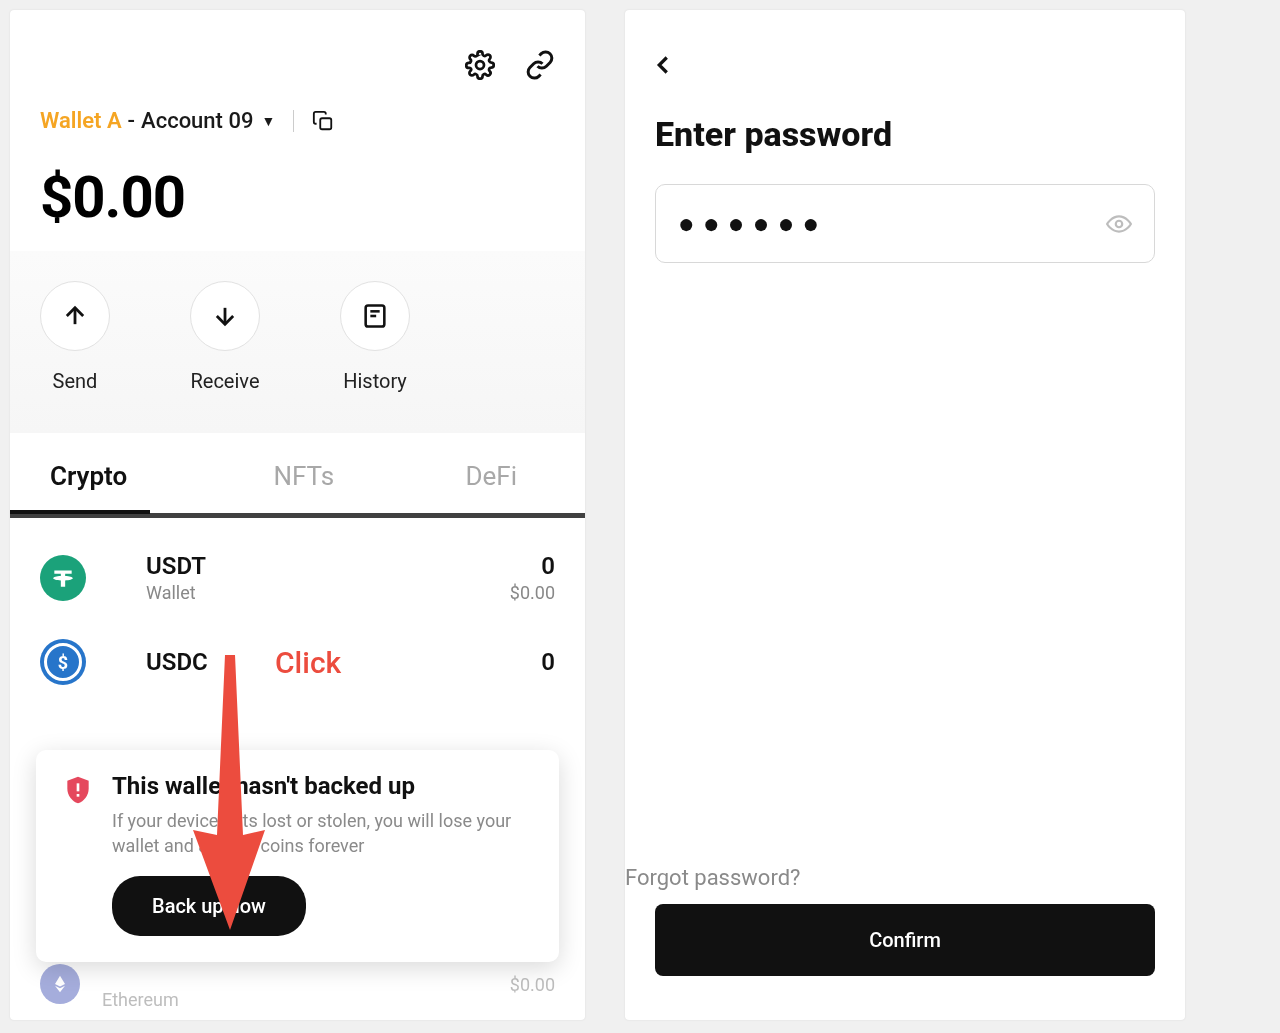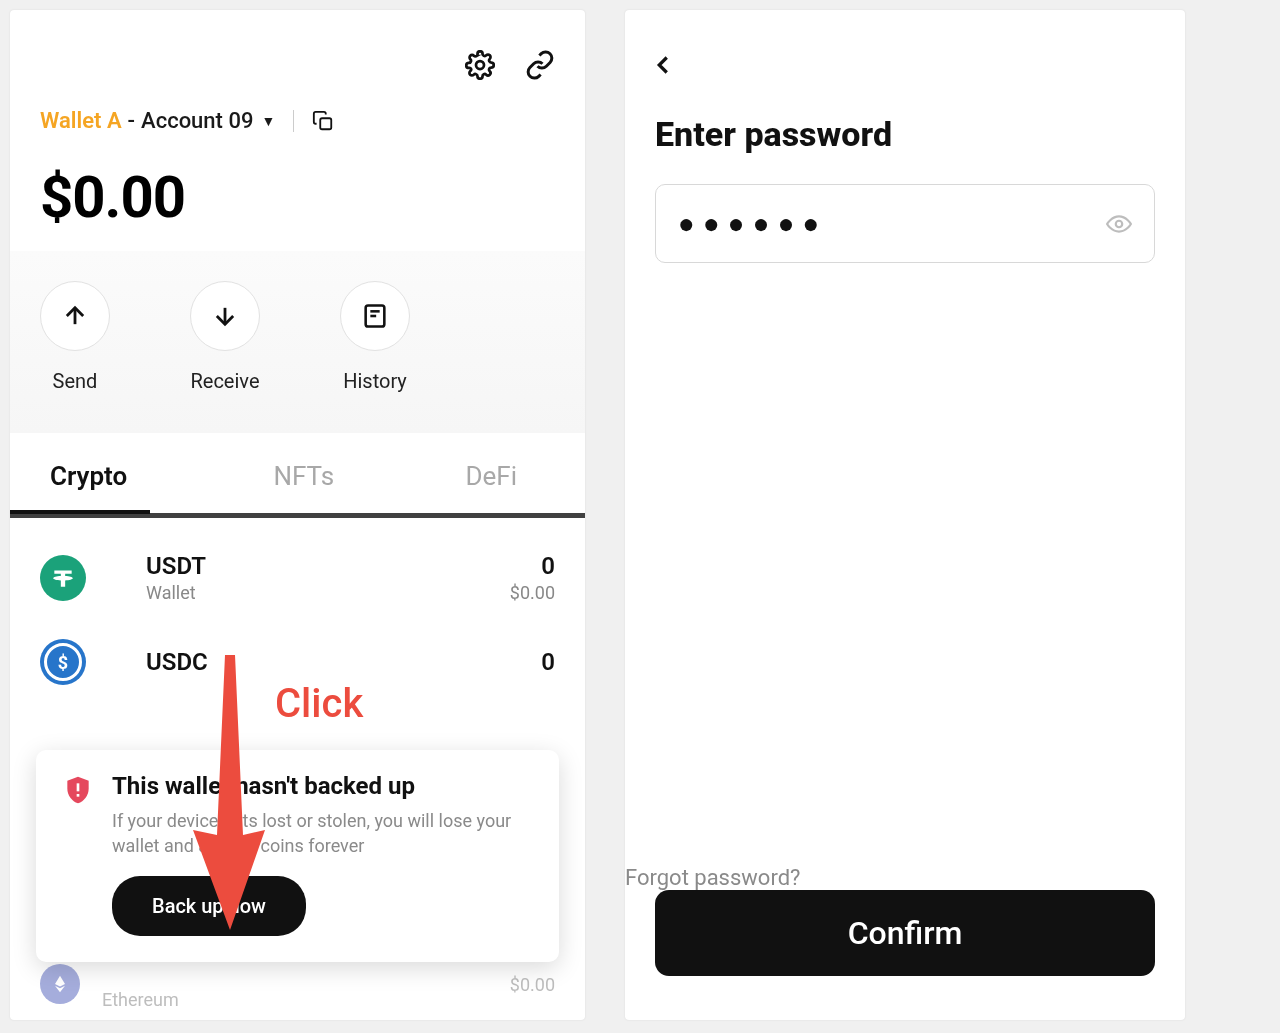--- a/index.html
+++ b/index.html
@@ -48,31 +48,31 @@
   .shield-ic { color: #e5485d; flex-shrink: 0; margin-top: 2px; }
   .backup-text { flex: 1; }
   .backup-title { font-size: 24px; font-weight: 700; color: #111; }
   .backup-desc { font-size: 18px; color: #8a8a8a; margin-top: 8px; line-height: 1.4; }
   .backup-btn { margin-top: 18px; background: #111; color: #fff; border: none; border-radius: 28px; padding: 18px 40px; font-size: 20px; font-weight: 500; cursor: pointer; }
 
   .faded-asset { position: absolute; left: 30px; right: 30px; bottom: 10px; display: flex; align-items: center; opacity: 0.55; }
   .faded-asset .asset-fiat { margin-left: auto; font-size: 18px; color: #888; }
   .faded-asset .asset-full { color: #888; font-size: 18px; margin-top: 32px; }
 
-  .annot-click { position: absolute; left: 265px; top: 670px; color: #ec4c3e; font-size: 40px; font-weight: 500; z-index: 30; pointer-events: none; }
+  .annot-click { position: absolute; left: 265px; top: 635px; color: #ec4c3e; font-size: 30px; font-weight: 500; z-index: 30; pointer-events: none; }
   .annot-arrow { position: absolute; left: 175px; top: 645px; z-index: 30; pointer-events: none; }
 
   
   .back-row { padding: 40px 30px 0 23px; }
   .title-right { font-size: 34px; font-weight: 800; padding: 34px 30px 30px 30px; color: #111; }
   .pw-field { margin: 0 30px; border: 1px solid #d8d8d8; border-radius: 10px; padding: 22px 22px; display: flex; align-items: center; }
   .pw-dots { flex: 1; font-size: 28px; letter-spacing: 8px; color: #111; font-weight: 900; }
   .eye-ic { color: #bdbdbd; }
   .forgot { text-align: left; font-size: 22px; color: #8a8a8a; position: absolute; bottom: 130px; left: 0; right: 0; cursor: pointer; }
-  .confirm-btn { position: absolute; left: 30px; right: 30px; bottom: 44px; background: #111; color: #fff; border: none; font-size: 32px; font-weight: 500; padding: 24px 0; cursor: pointer; border-radius: 14px; }
+  .confirm-btn { position: absolute; left: 30px; right: 30px; bottom: 44px; background: #111; color: #fff; border: none; font-size: 20px; font-weight: 500; padding: 24px 0; cursor: pointer; border-radius: 8px; }
 
   svg { display: block; }
 </style>
 </head>
 <body>
 
 <div class="screen screen-left">
 
   <div class="topbar">
     <span class="icon-btn">

